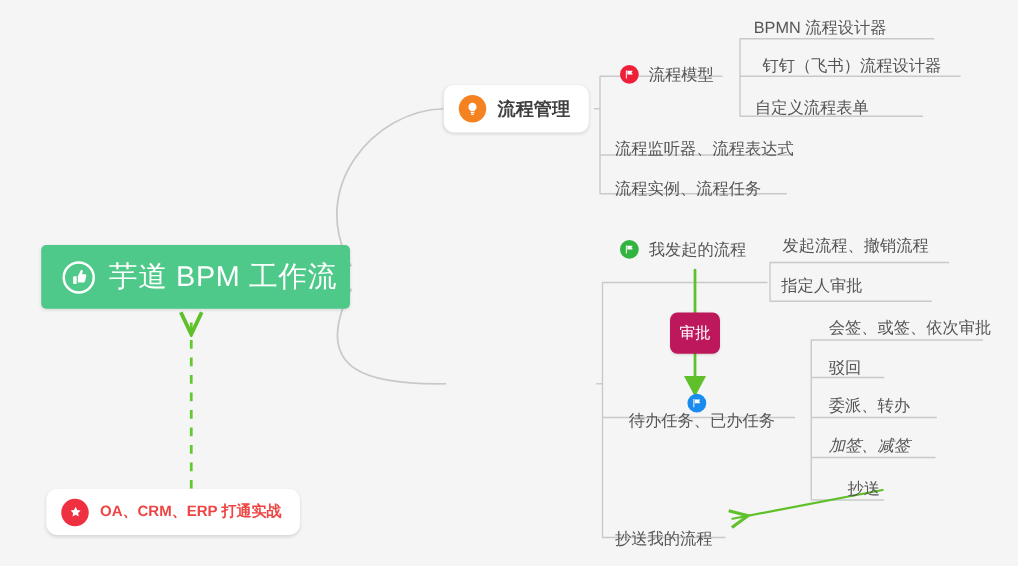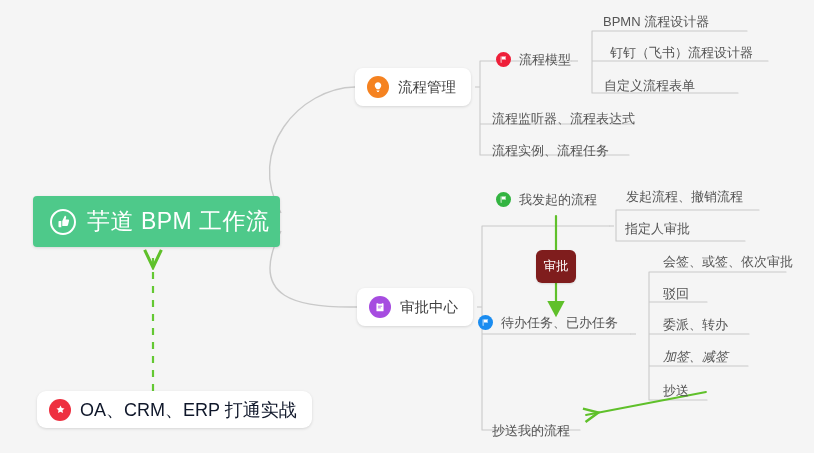--- a/index.html
+++ b/index.html
@@ -58,29 +58,30 @@
     align-items: center;
     box-sizing: border-box;
     padding: 0 15px 0 12px;
     height: 38px;
     white-space: nowrap;
   }
   .card .card-label {
     font-size: 14.5px;
     color: #3f3f3f;
     margin-left: 9px;
+    font-weight: bold;
   }
   #card-process { left: 355px; top: 68px; }
   #card-approval { left: 357px; top: 288px; }
   #card-oa {
     left: 37px; top: 391px;
     height: 37px;
     border-radius: 9px;
   }
-  #card-oa .card-label { font-size: 18px; color: #0f172a; }
+  #card-oa .card-label { font-size: 12px; color: #ef4444; }
 
   
   .leaf {
     position: absolute;
     font-size: 13px;
     color: #555555;
     white-space: nowrap;
     line-height: 1;
   }
   .leaf.with-icon {
@@ -108,21 +109,21 @@
   }
 
   
   .tag-approve {
     position: absolute;
     left: 536px;
     top: 250px;
     width: 40px;
     height: 33px;
     border-radius: 6px;
-    background: #7f1d1d;
+    background: #be185d;
     display: flex;
     align-items: center;
     justify-content: center;
     box-shadow: 0 1px 2px rgba(0,0,0,0.12);
   }
   .tag-approve span {
     color: #ffffff;
     font-size: 12.5px;
     white-space: nowrap;
   }
@@ -200,60 +201,49 @@
     <span class="leaf-label">流程模型</span>
   </div>
 
   <div class="leaf" style="left:603px; top:15px;">BPMN 流程设计器</div>
   <div class="leaf" style="left:610px; top:46px;">钉钉（飞书）流程设计器</div>
   <div class="leaf" style="left:604px; top:79px;">自定义流程表单</div>
 
   <div class="leaf" style="left:492px; top:144px;">流程实例、流程任务</div>
   <div class="leaf" style="left:492px; top:112px;">流程监听器、流程表达式</div>
 
-  <div class="card" id="card-approval">
-    <span class="badge badge-lg" style="background:#a64ce0;">
-      <svg width="12" height="12" viewBox="0 0 24 24" fill="#ffffff" aria-hidden="true">
-        <path d="M6 4.3h12c.6 0 1.1.5 1.1 1.1v14.1c0 .6-.5 1.1-1.1 1.1H6c-.6 0-1.1-.5-1.1-1.1V5.4c0-.6.5-1.1 1.1-1.1z"></path>
-        <rect x="8.3" y="2.3" width="7.4" height="3.4" rx="1.2" fill="#a64ce0"></rect>
-        <rect x="7.6" y="9.4" width="8.8" height="1.7" rx="0.85" fill="#a64ce0"></rect>
-        <rect x="7.6" y="13" width="6.4" height="1.7" rx="0.85" fill="#a64ce0"></rect>
-      </svg>
-    </span>
-    <span class="card-label">审批中心</span>
-  </div>
 
   <div class="leaf with-icon" style="left:496px; top:192px;">
     <span class="badge badge-sm" style="background:#33b441;">
       <svg width="9" height="9" viewBox="0 0 24 24" fill="#ffffff" aria-hidden="true">
         <rect x="4.5" y="3" width="2.1" height="18" rx="1"></rect>
         <path d="M7.6 4.2h10.6c.7 0 1.1.8.6 1.3l-2.4 2.7 2.4 2.7c.5.6.1 1.4-.6 1.4H7.6V4.2z"></path>
       </svg>
     </span>
     <span class="leaf-label">我发起的流程</span>
   </div>
 
   <div class="leaf" style="left:626px; top:190px;">发起流程、撤销流程</div>
   <div class="leaf" style="left:625px; top:222px;">指定人审批</div>
 
-  <div class="leaf with-icon" style="left:478px; top:315px;">
+  <div class="leaf with-icon" style="left:495px; top:315px;flex-direction:column;">
     <span class="badge badge-sm" style="background:#1a8cf0;">
       <svg width="9" height="9" viewBox="0 0 24 24" fill="#ffffff" aria-hidden="true">
         <rect x="4.5" y="3" width="2.1" height="18" rx="1"></rect>
         <path d="M7.6 4.2h10.6c.7 0 1.1.8.6 1.3l-2.4 2.7 2.4 2.7c.5.6.1 1.4-.6 1.4H7.6V4.2z"></path>
       </svg>
     </span>
     <span class="leaf-label">待办任务、已办任务</span>
   </div>
 
   <div class="leaf" style="left:663px; top:255px;">会签、或签、依次审批</div>
   <div class="leaf" style="left:663px; top:287px;">驳回</div>
   <div class="leaf" style="left:663px; top:318px;">委派、转办</div>
   <div class="leaf" style="left:663px; top:350px;font-style:italic;">加签、减签</div>
-  <div class="leaf" style="left:663px; top:384px;">抄送</div>
+  <div class="leaf" style="left:678px; top:384px;">抄送</div>
 
   <div class="leaf" style="left:492px; top:424px;text-align:right;">抄送我的流程</div>
 
   <div class="tag-approve">
     <span>审批</span>
   </div>
 
   <div class="card" id="card-oa">
     <span class="badge badge-lg" style="background:#ee3040;">
       <svg width="11" height="11" viewBox="0 0 24 24" fill="#ffffff" aria-hidden="true">

